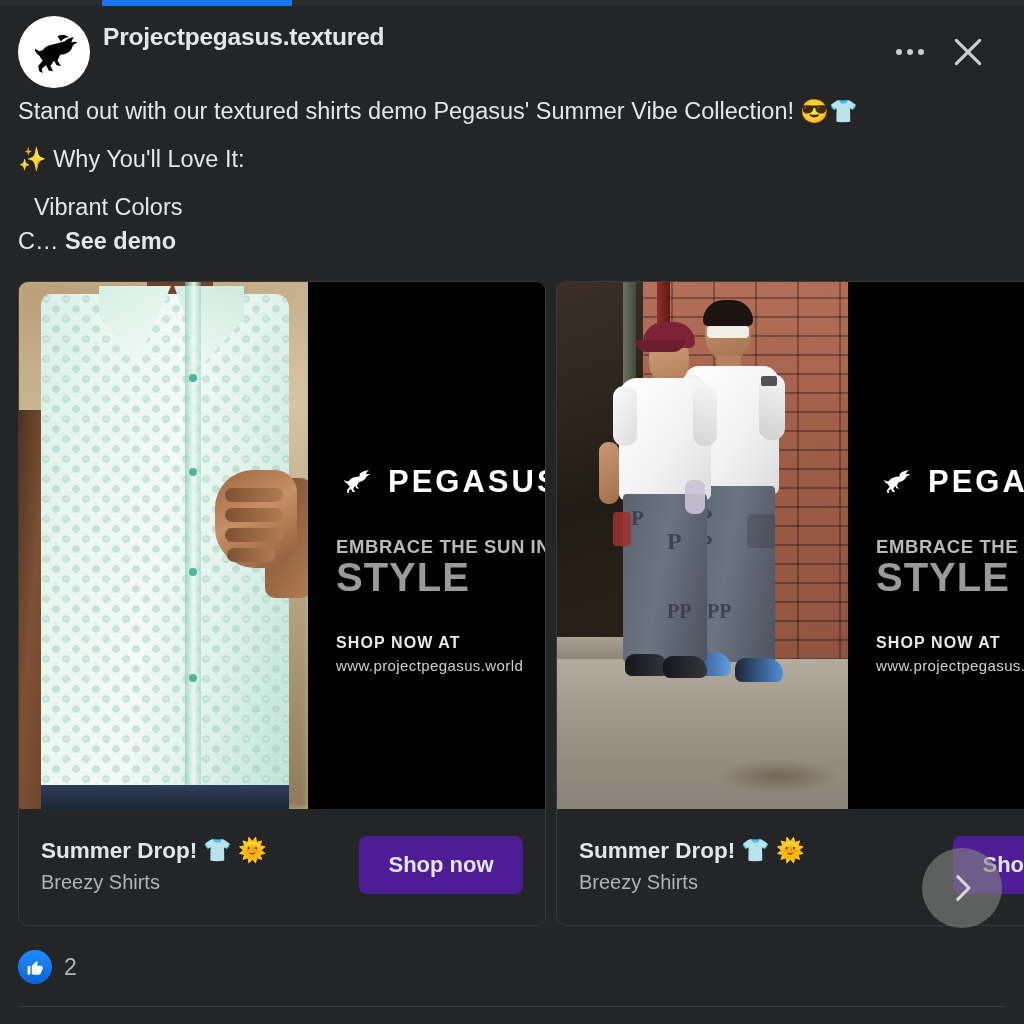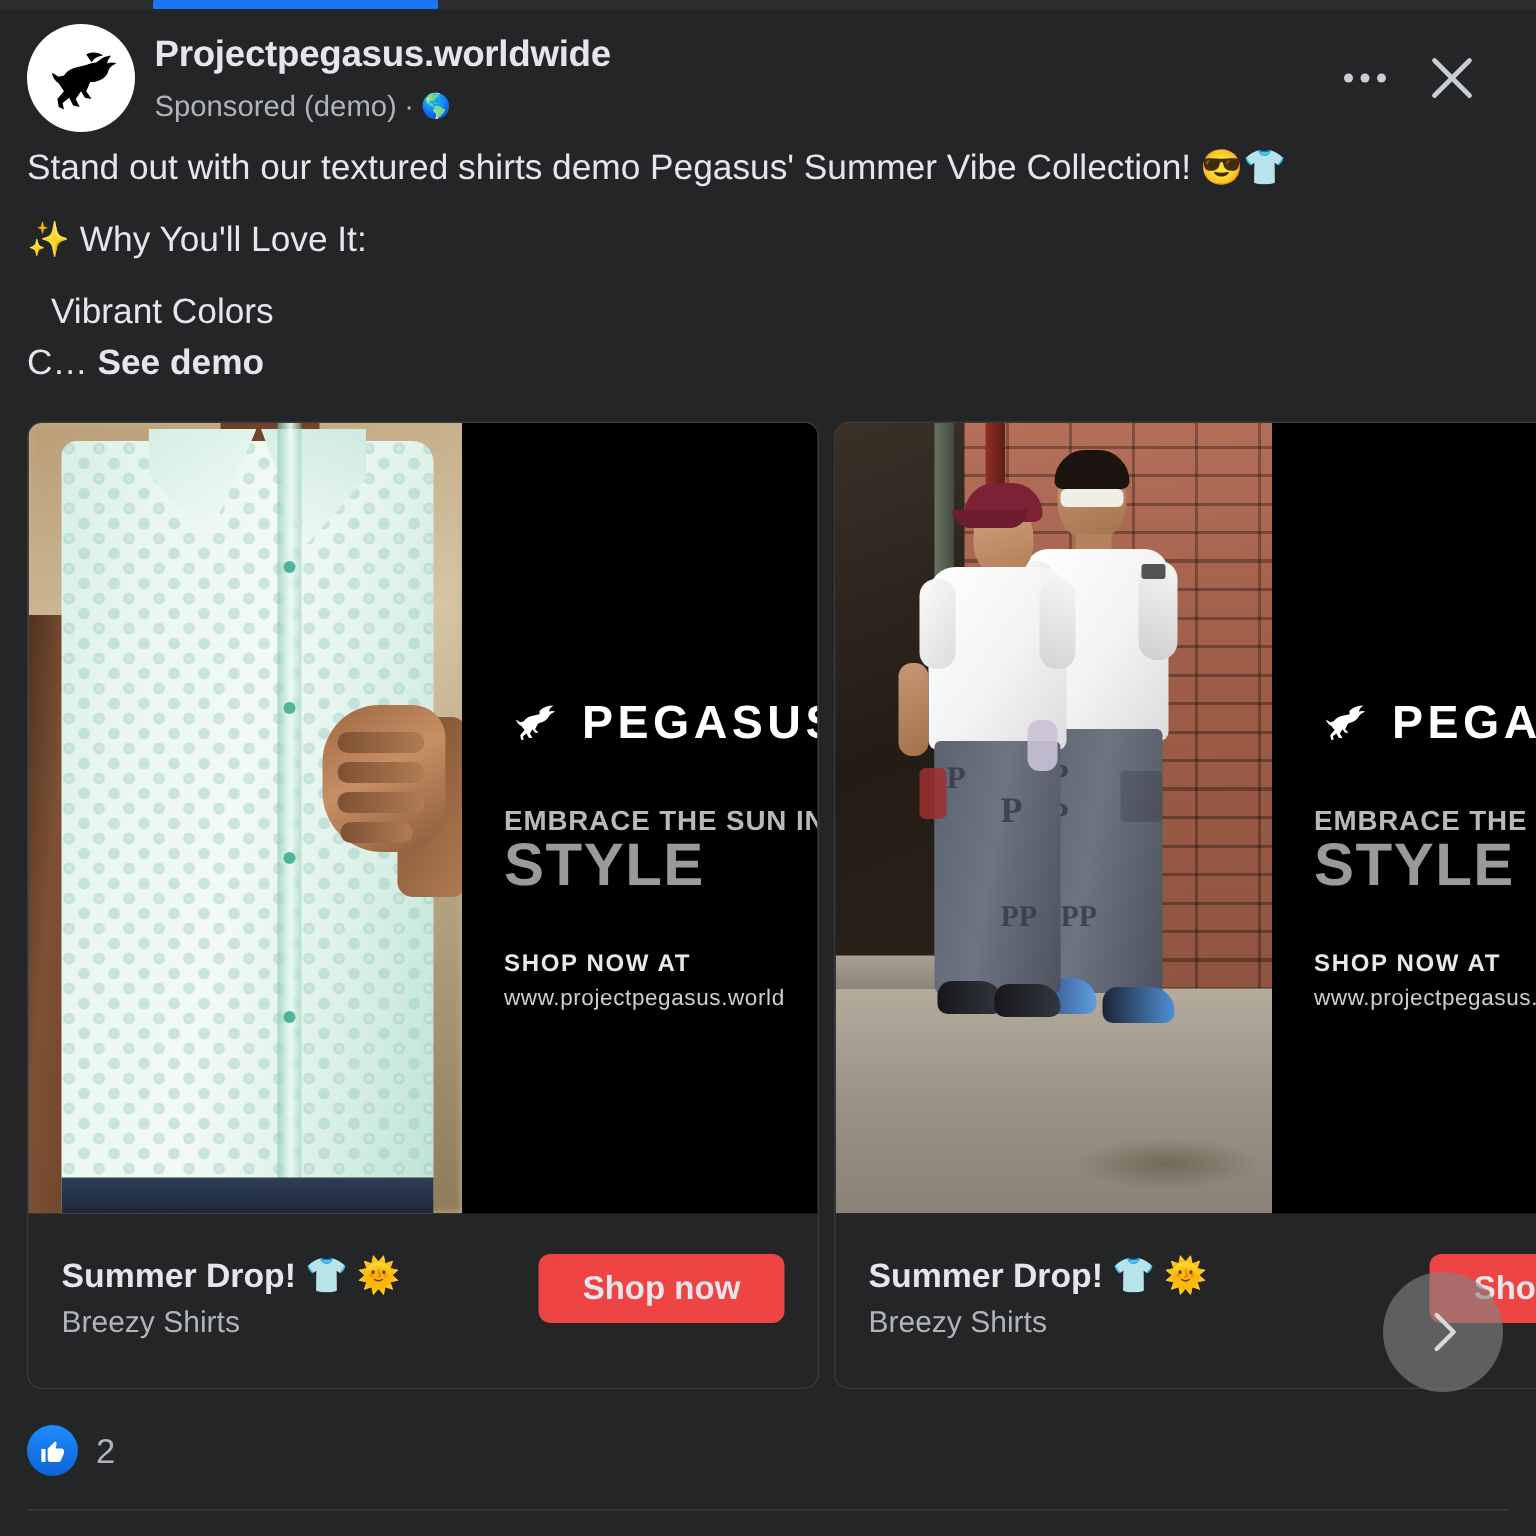--- a/index.html
+++ b/index.html
@@ -271,22 +271,22 @@
   .foot-title {
     position: absolute; left: 22px; top: 28px;
     font-size: 22.5px; font-weight: bold; color: #e4e6eb; white-space: nowrap;
   }
   .foot-sub {
     position: absolute; left: 22px; top: 62px;
     font-size: 20px; color: #b0b3b8; white-space: nowrap;
   }
   .cta-btn {
     position: absolute; right: 22px; top: 27px;
-    min-width: 164px; height: 46px; padding: 0 20px;
-    background: #ef4444; border: none; border-radius: 8px;
+    min-width: 164px; height: 58px; padding: 0 20px;
+    background: #4c1d95; border: none; border-radius: 8px;
     color: #e4e6eb; font-size: 22px; font-weight: bold;
     font-family: "Liberation Sans", sans-serif;
     cursor: pointer; white-space: nowrap;
   }
   .card-2 .cta-btn { right: -34px; }
 
   
   .next-arrow {
     position: absolute; left: 922px; top: 567px;
     width: 80px; height: 80px; border-radius: 50%;
@@ -322,26 +322,21 @@
 
   <div class="header">
     <div class="avatar">
       <span>
         <svg viewBox="0 0 64 64" aria-hidden="true">
           <path fill="#000" d="M44 20c3-3 7-5 11-5-2 2-3 4-3 6 2-1 5-1 7 0-3 1-5 3-6 5-1 4-4 7-8 8-2 1-4 1-6 1l-3 7 4 6-5-1-3-5-4 6 3 6-5-1-3-6-5 4 1 5-4-2-1-6 5-6-4-6c-3-2-5-5-5-8l5 3 4-1c2-3 5-5 9-6l8-2 3-1z"></path>
           <path fill="#000" d="M36 14c4-2 9-2 13 1-4 0-7 2-9 5l-4-6z"></path>
         </svg>
       </span>
     </div>
-    <div class="page-name">Projectpegasus.worldwide</div>
-    <div class="sponsored-row">
-      <span>Sponsored (demo)</span>
-      <span>·</span>
-      <span class="globe-icon">🌎</span>
-    </div>
+    <div class="page-name">Projectpegasus.textured</div>
     <div class="menu-dots">
       <i></i>
       <i></i>
       <i></i>
     </div>
     <div class="close-btn">
       <span>
         <svg viewBox="0 0 24 24">
             <path d="M5 5 L19 19 M19 5 L5 19" stroke="#c9ccd1" stroke-width="1.9" stroke-linecap="round" fill="none"></path>
           </svg>

